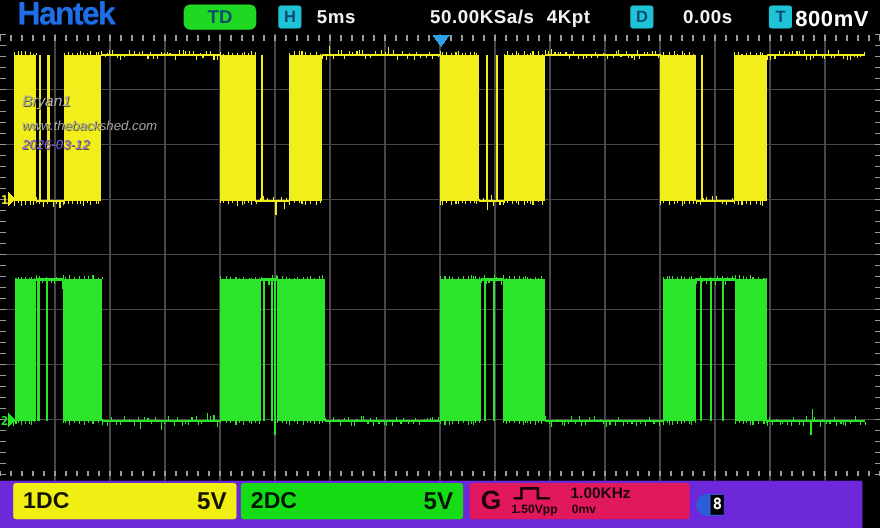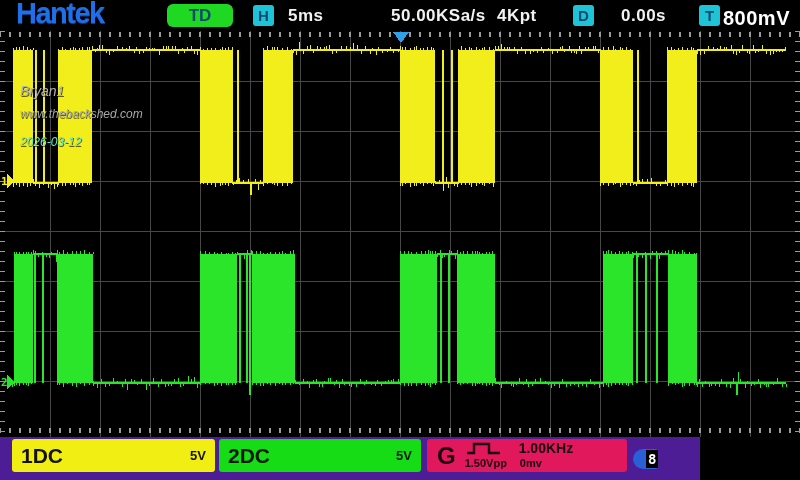--- a/index.html
+++ b/index.html
@@ -16,30 +16,30 @@
   .chip-h{left:253px;} .chip-d{left:573px;} .chip-t{left:699px;}
   .readout{position:absolute;top:6px;font-weight:bold;font-size:17px;color:#f2f2f2;letter-spacing:0.5px;}
   .r-tb{left:288px;} .r-sr{left:379px;margin-left:12px;} .r-md{left:497px;} .r-ho{left:621px;}
   .r-tl{left:723px;color:#ffffff;font-size:20px;top:7px;}
   
   .display{position:absolute;top:31px;left:0;width:800px;height:406px;background:#000;}
   #wave{position:absolute;top:0;left:0;}
   .overlay{position:absolute;left:20px;top:52px;color:#b2b2b2;
            text-shadow:1px 1px 0 rgba(0,0,0,.6);font-style:italic;}
   .ov1{font-size:14px;margin-bottom:8px;}
-  .ov2{font-size:12px;margin-bottom:14px;color:#a8a8a8;}
-  .ov3{font-size:12px;color:#5eead4;}
+  .ov2{font-size:12px;margin-bottom:3px;color:#a8a8a8;}
+  .ov3{font-size:12px;color:#8b5cf6;}
   
-  .bottombar{position:absolute;top:437px;left:0;width:700px;height:43px;background:#4c1d95;}
+  .bottombar{position:absolute;top:437px;left:0;width:784px;height:43px;background:#6d28d9;}
   .chbox{position:absolute;top:2px;height:33px;border-radius:3px;color:#131303;
          font-weight:bold;display:flex;align-items:center;justify-content:space-between;
          padding:0 9px;box-sizing:border-box;}
   .ch1box{left:12px;width:203px;background:#f0ee12;}
   .ch2box{left:219px;width:202px;background:#15dc15;color:#031603;gap:20px;}
-  .chbox .cpl{font-size:21px;} .chbox .vdiv{font-size:13px;}
+  .chbox .cpl{font-size:21px;} .chbox .vdiv{font-size:22px;}
   .genbox{position:absolute;left:427px;top:2px;width:200px;height:33px;background:#e2185c;
           border-radius:3px;display:flex;align-items:center;padding-left:10px;
           box-sizing:border-box;color:#1a0310;}
   .g-letter{font-weight:bold;font-size:24px;margin-right:9px;}
   .g-col{display:flex;flex-direction:column;justify-content:center;line-height:15px;}
   .g-row{display:flex;align-items:center;}
   .g-freq{font-weight:bold;font-size:14px;margin-left:16px;}
   .g-amp,.g-off{font-weight:bold;font-size:11px;}
   .g-off{margin-left:13px;}
   .usb{position:absolute;left:633px;top:12px;width:25px;height:20px;background:#2a5fd8;

